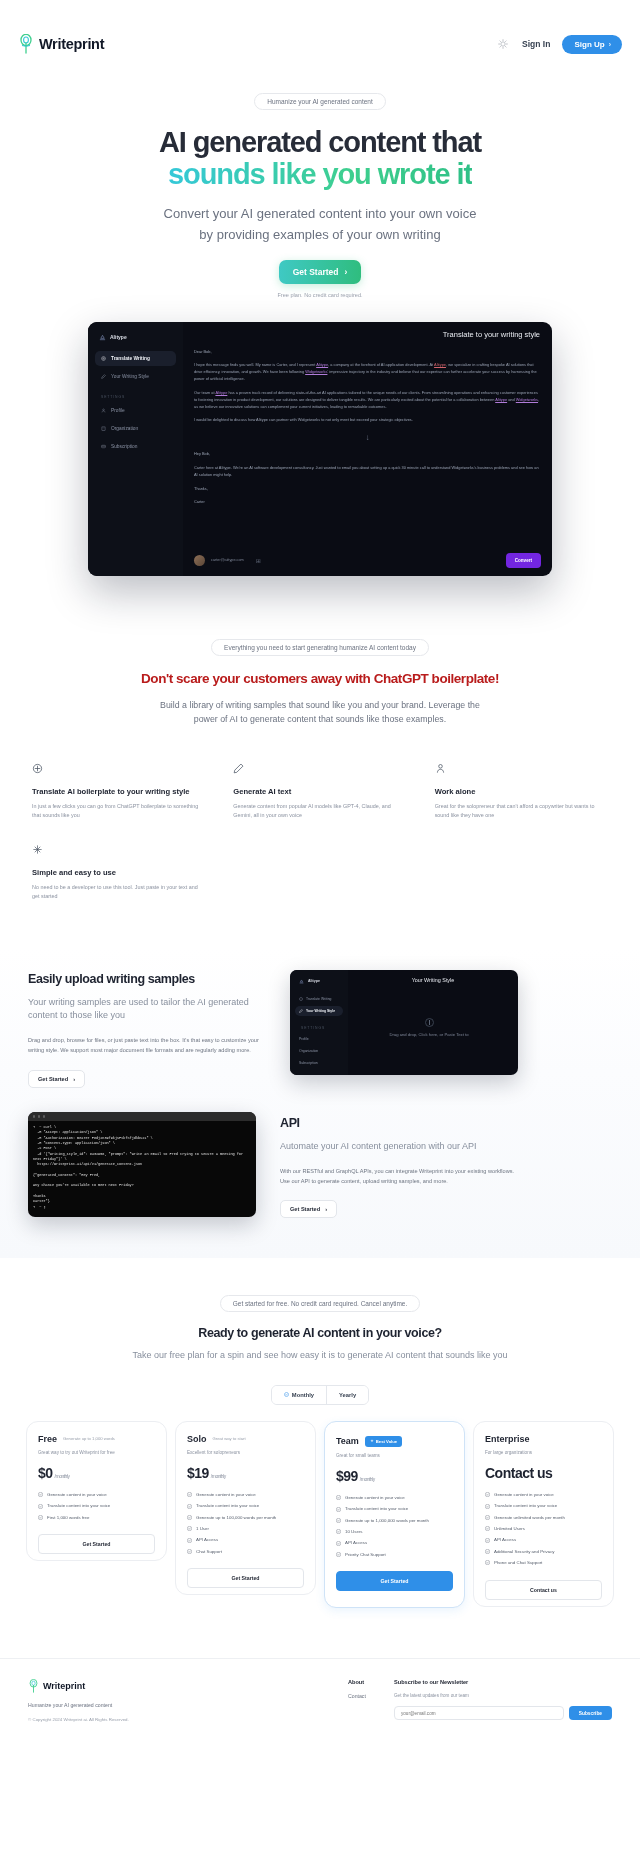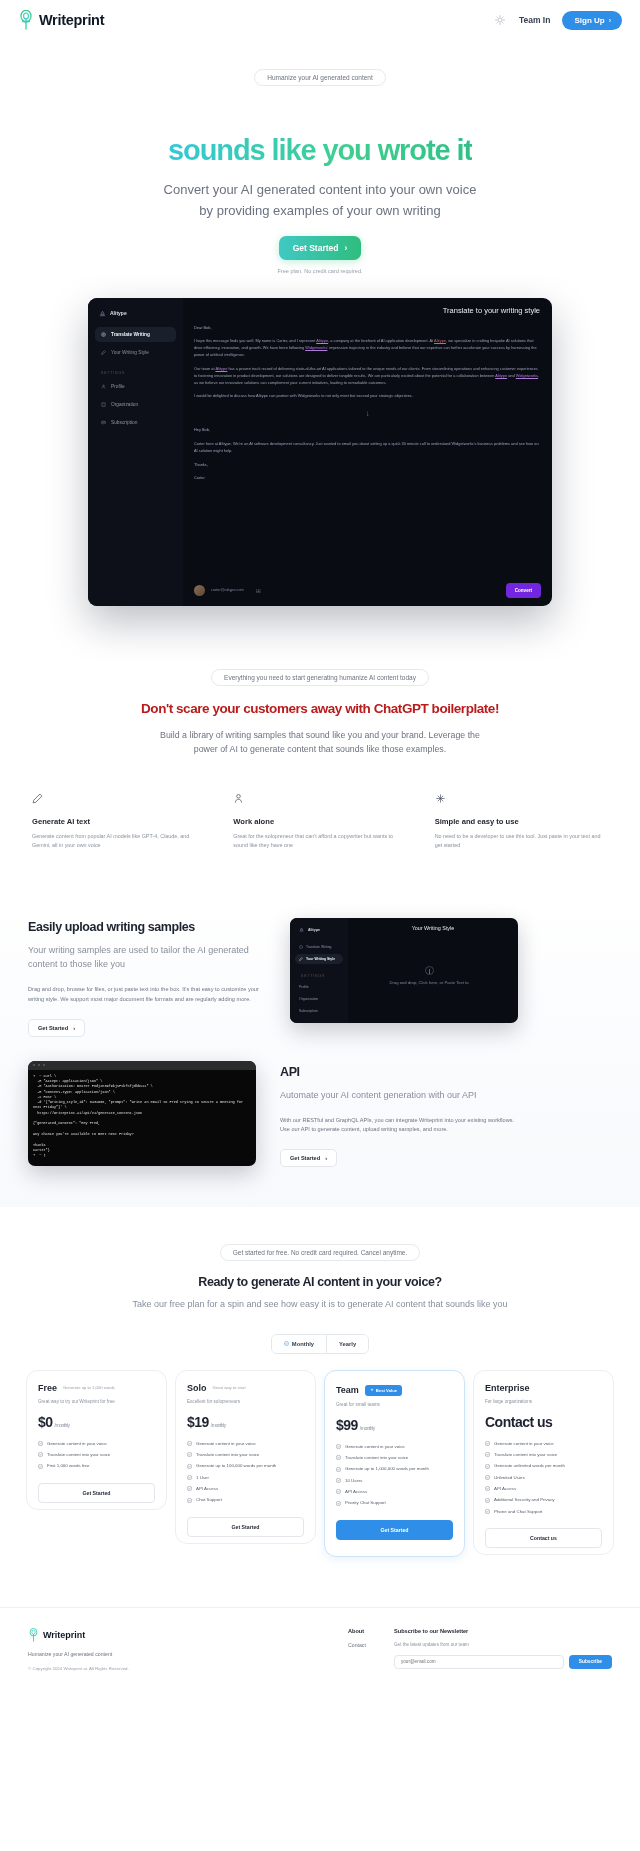--- a/index.html
+++ b/index.html
@@ -3,21 +3,21 @@
 <meta charset="utf-8">
 <style>
   * { box-sizing: border-box; margin: 0; padding: 0; }
   html, body { width: 640px; }
   body {
     font-family: "Liberation Sans", sans-serif;
     background: #ffffff;
     color: #1e2330;
     -webkit-font-smoothing: antialiased;
   }
-  .page { width: 640px; position: relative; overflow: hidden; }
+  .page { width: 640px; position: relative; overflow: hidden; margin-top: 24px; }
 
   
   .header {
     height: 40px; display: flex; align-items: center;
     padding: 0 18px; background: #ffffff;
   }
   .brand { display: flex; align-items: center; gap: 5px; }
   .brand-mark { width: 16px; height: 20px; display:block; }
   .brand-name { font-size: 14.5px; font-weight: 700; letter-spacing: -0.3px; color:#111827; }
   .header-spacer { flex: 1; }
@@ -56,21 +56,21 @@
     font-size: 8.5px; font-weight: 700; padding: 7px 14px; cursor:pointer;
     box-shadow: 0 2px 8px rgba(47,189,126,.28);
   }
   .cta-note { margin-top: 8px; font-size: 5.6px; color:#9aa1ad; }
 
   
   .mock-wrap { margin-top: 24px; padding: 0 88px 0 88px; }
   .mock {
     background: #0a0c14; border-radius: 9px; overflow: hidden;
     box-shadow: 0 16px 40px rgba(15,23,42,.28);
-    display: flex; height: 308px; position: relative;
+    display: flex; height: 254px; position: relative;
   }
   .mock-side { width: 95px; background: #0d1018; padding: 9px 7px; flex-shrink:0; }
   .mock-logo { display:flex; align-items:center; gap:4px; padding: 3px 4px 0; margin-bottom: 10px;}
   .mock-logo-txt { color:#d9dde6; font-size:5px; font-weight:600;}
   .mock-nav-item {
     display:flex; align-items:center; gap:5px; padding: 5px 6px; border-radius: 5px;
     font-size: 4.8px; color:#8a92a4; margin-bottom: 3px; cursor:pointer;
   }
   .mock-nav-item.active { background:#1a1f2c; color:#eef1f6; font-weight:700; }
   .mock-sec-label { font-size:3.4px; color:#4d5costeps; color:#4c5463; letter-spacing:.9px; padding:8px 6px 4px; }
@@ -222,32 +222,32 @@
     <div class="header-spacer"></div>
     <div class="header-right">
       <div class="icon-btn">
         <svg width="10" height="10" viewBox="0 0 16 16">
             <circle cx="8" cy="8" r="3.4" fill="none" stroke="#6b7280" stroke-width="1.2"></circle>
             <g stroke="#6b7280" stroke-width="1.2" stroke-linecap="round">
               <path d="M8 1v1.6M8 13.4V15M1 8h1.6M13.4 8H15M3 3l1.1 1.1M11.9 11.9L13 13M13 3l-1.1 1.1M4.1 11.9L3 13"></path>
             </g>
           </svg>
       </div>
-      <span class="signin">Team In</span>
+      <span class="signin">Sign In</span>
       <button class="signup">
         <span>Sign Up</span>
         <span class="chev">›</span>
       </button>
     </div>
   </div>
 
   <div class="hero">
     <div class="pill">Humanize your AI generated content</div>
     <h1>
-      <br>
+      <span>AI generated content that</span><br>
       <span class="accent">sounds like you wrote it</span>
     </h1>
     <div class="hero-sub">
       <span>Convert your AI generated content into your own voice</span><br>
       <span>by providing examples of your own writing</span>
     </div>
     <div class="cta-wrap">
       <button class="cta-primary">
         <span>Get Started</span>
         <span>›</span>
@@ -325,20 +325,28 @@
   </div>
 
   <div class="features-intro">
     <div class="pill">Everything you need to start generating humanize AI content today</div>
     <h2>Don't scare your customers away with ChatGPT boilerplate!</h2>
     <p>Build a library of writing samples that sound like you and your brand. Leverage the power of AI to generate content that sounds like those examples.</p>
   </div>
   <div class="feat-grid">
     <div>
       <svg class="feat-icon" viewBox="0 0 16 16">
+          <circle cx="8" cy="8" r="6" fill="none" stroke="#4b5563" stroke-width="1.1"></circle>
+          <path d="M8 4v8M4 8h8" stroke="#4b5563" stroke-width="1.1"></path>
+        </svg>
+      <div class="feat-title">Translate AI boilerplate to your writing style</div>
+      <div class="feat-desc">In just a few clicks you can go from ChatGPT boilerplate to something that sounds like you</div>
+    </div>
+    <div>
+      <svg class="feat-icon" viewBox="0 0 16 16">
           <path d="M11.5 1.5l3 3-9 9-3.8 0.8 0.8-3.8z" fill="none" stroke="#4b5563" stroke-width="1.1"></path>
         </svg>
       <div class="feat-title">Generate AI text</div>
       <div class="feat-desc">Generate content from popular AI models like GPT-4, Claude, and Gemini, all in your own voice</div>
     </div>
     <div>
       <svg class="feat-icon" viewBox="0 0 16 16">
           <circle cx="8" cy="4.8" r="2.6" fill="none" stroke="#4b5563" stroke-width="1.1"></circle>
           <path d="M3.5 14c0-3 2-4.8 4.5-4.8s4.5 1.8 4.5 4.8" fill="none" stroke="#4b5563" stroke-width="1.1"></path>
         </svg>

